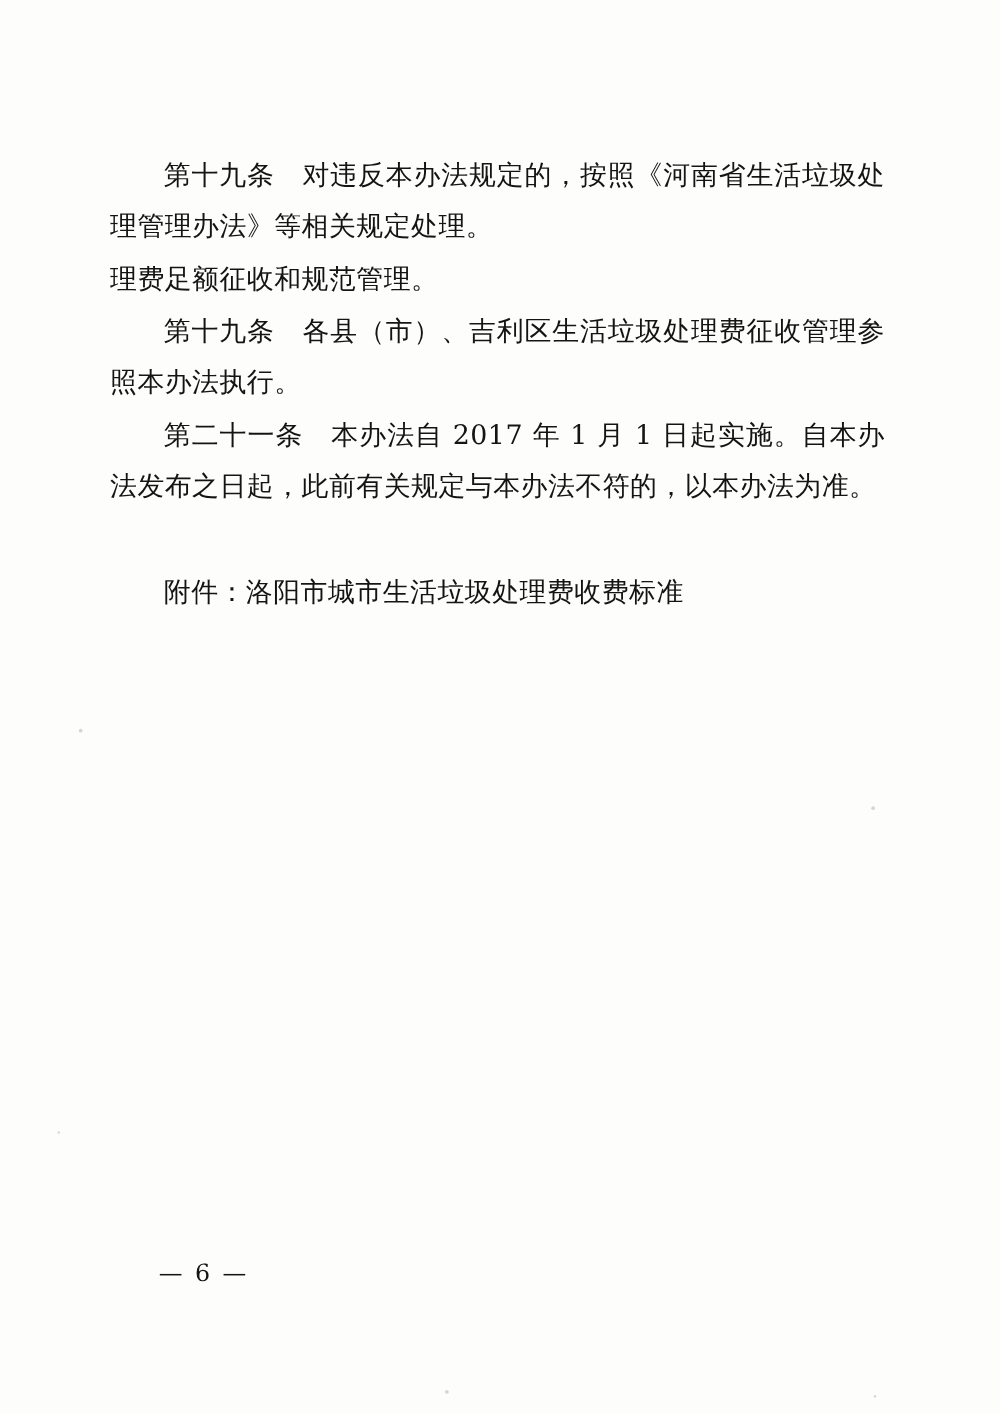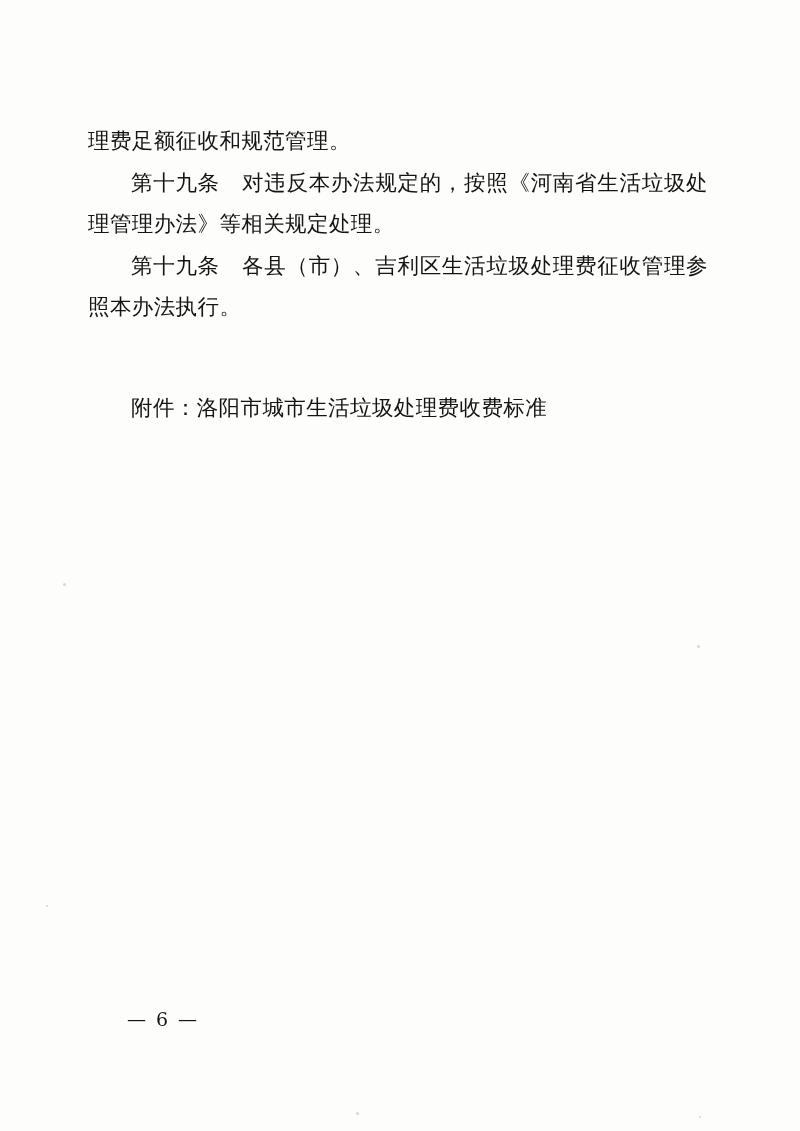--- a/index.html
+++ b/index.html
@@ -47,21 +47,21 @@
   }
 
   .para + .para {
     margin-top: 1px;
   }
 
   .attachment {
     font-size: 21.5px;
     line-height: 41px;
     letter-spacing: 0.4px;
-    margin-top: 60px;
+    margin-top: 44px;
     text-indent: 43px;
     color: #141414;
   }
 
   .footer {
     position: absolute;
     left: 0;
     top: 1008px;
     width: 800px;
     text-align: center;
@@ -90,26 +90,27 @@
   .s4 { left: 699px; top: 1116px; width: 2px; height: 2px; }
   .s5 { left: 46px;  top: 905px; width: 2px; height: 2px; }
 </style>
 </head>
 <body>
 
 <div class="page">
 
   <div class="content">
 
+    <p class="para indent">第十九条　对违反本办法规定的，按照《河南省生活垃圾处理管理办法》等相关规定处理。</p>
+
     <p class="para">理费足额征收和规范管理。</p>
-
-    <p class="para indent">第十九条　对违反本办法规定的，按照《河南省生活垃圾处理管理办法》等相关规定处理。</p>
 
     <p class="para indent">第十九条　各县（市）、吉利区生活垃圾处理费征收管理参照本办法执行。</p>
 
+    <p class="para indent">第二十一条　本办法自 2017 年 1 月 1 日起实施。自本办法发布之日起，此前有关规定与本办法不符的，以本办法为准。</p>
 
     <p class="attachment">附件：洛阳市城市生活垃圾处理费收费标准</p>
 
   </div>
 
   <div class="footer">
     <span class="page-number-inner">— 6 —</span>
   </div>
 
   <span class="speck s1"></span>

